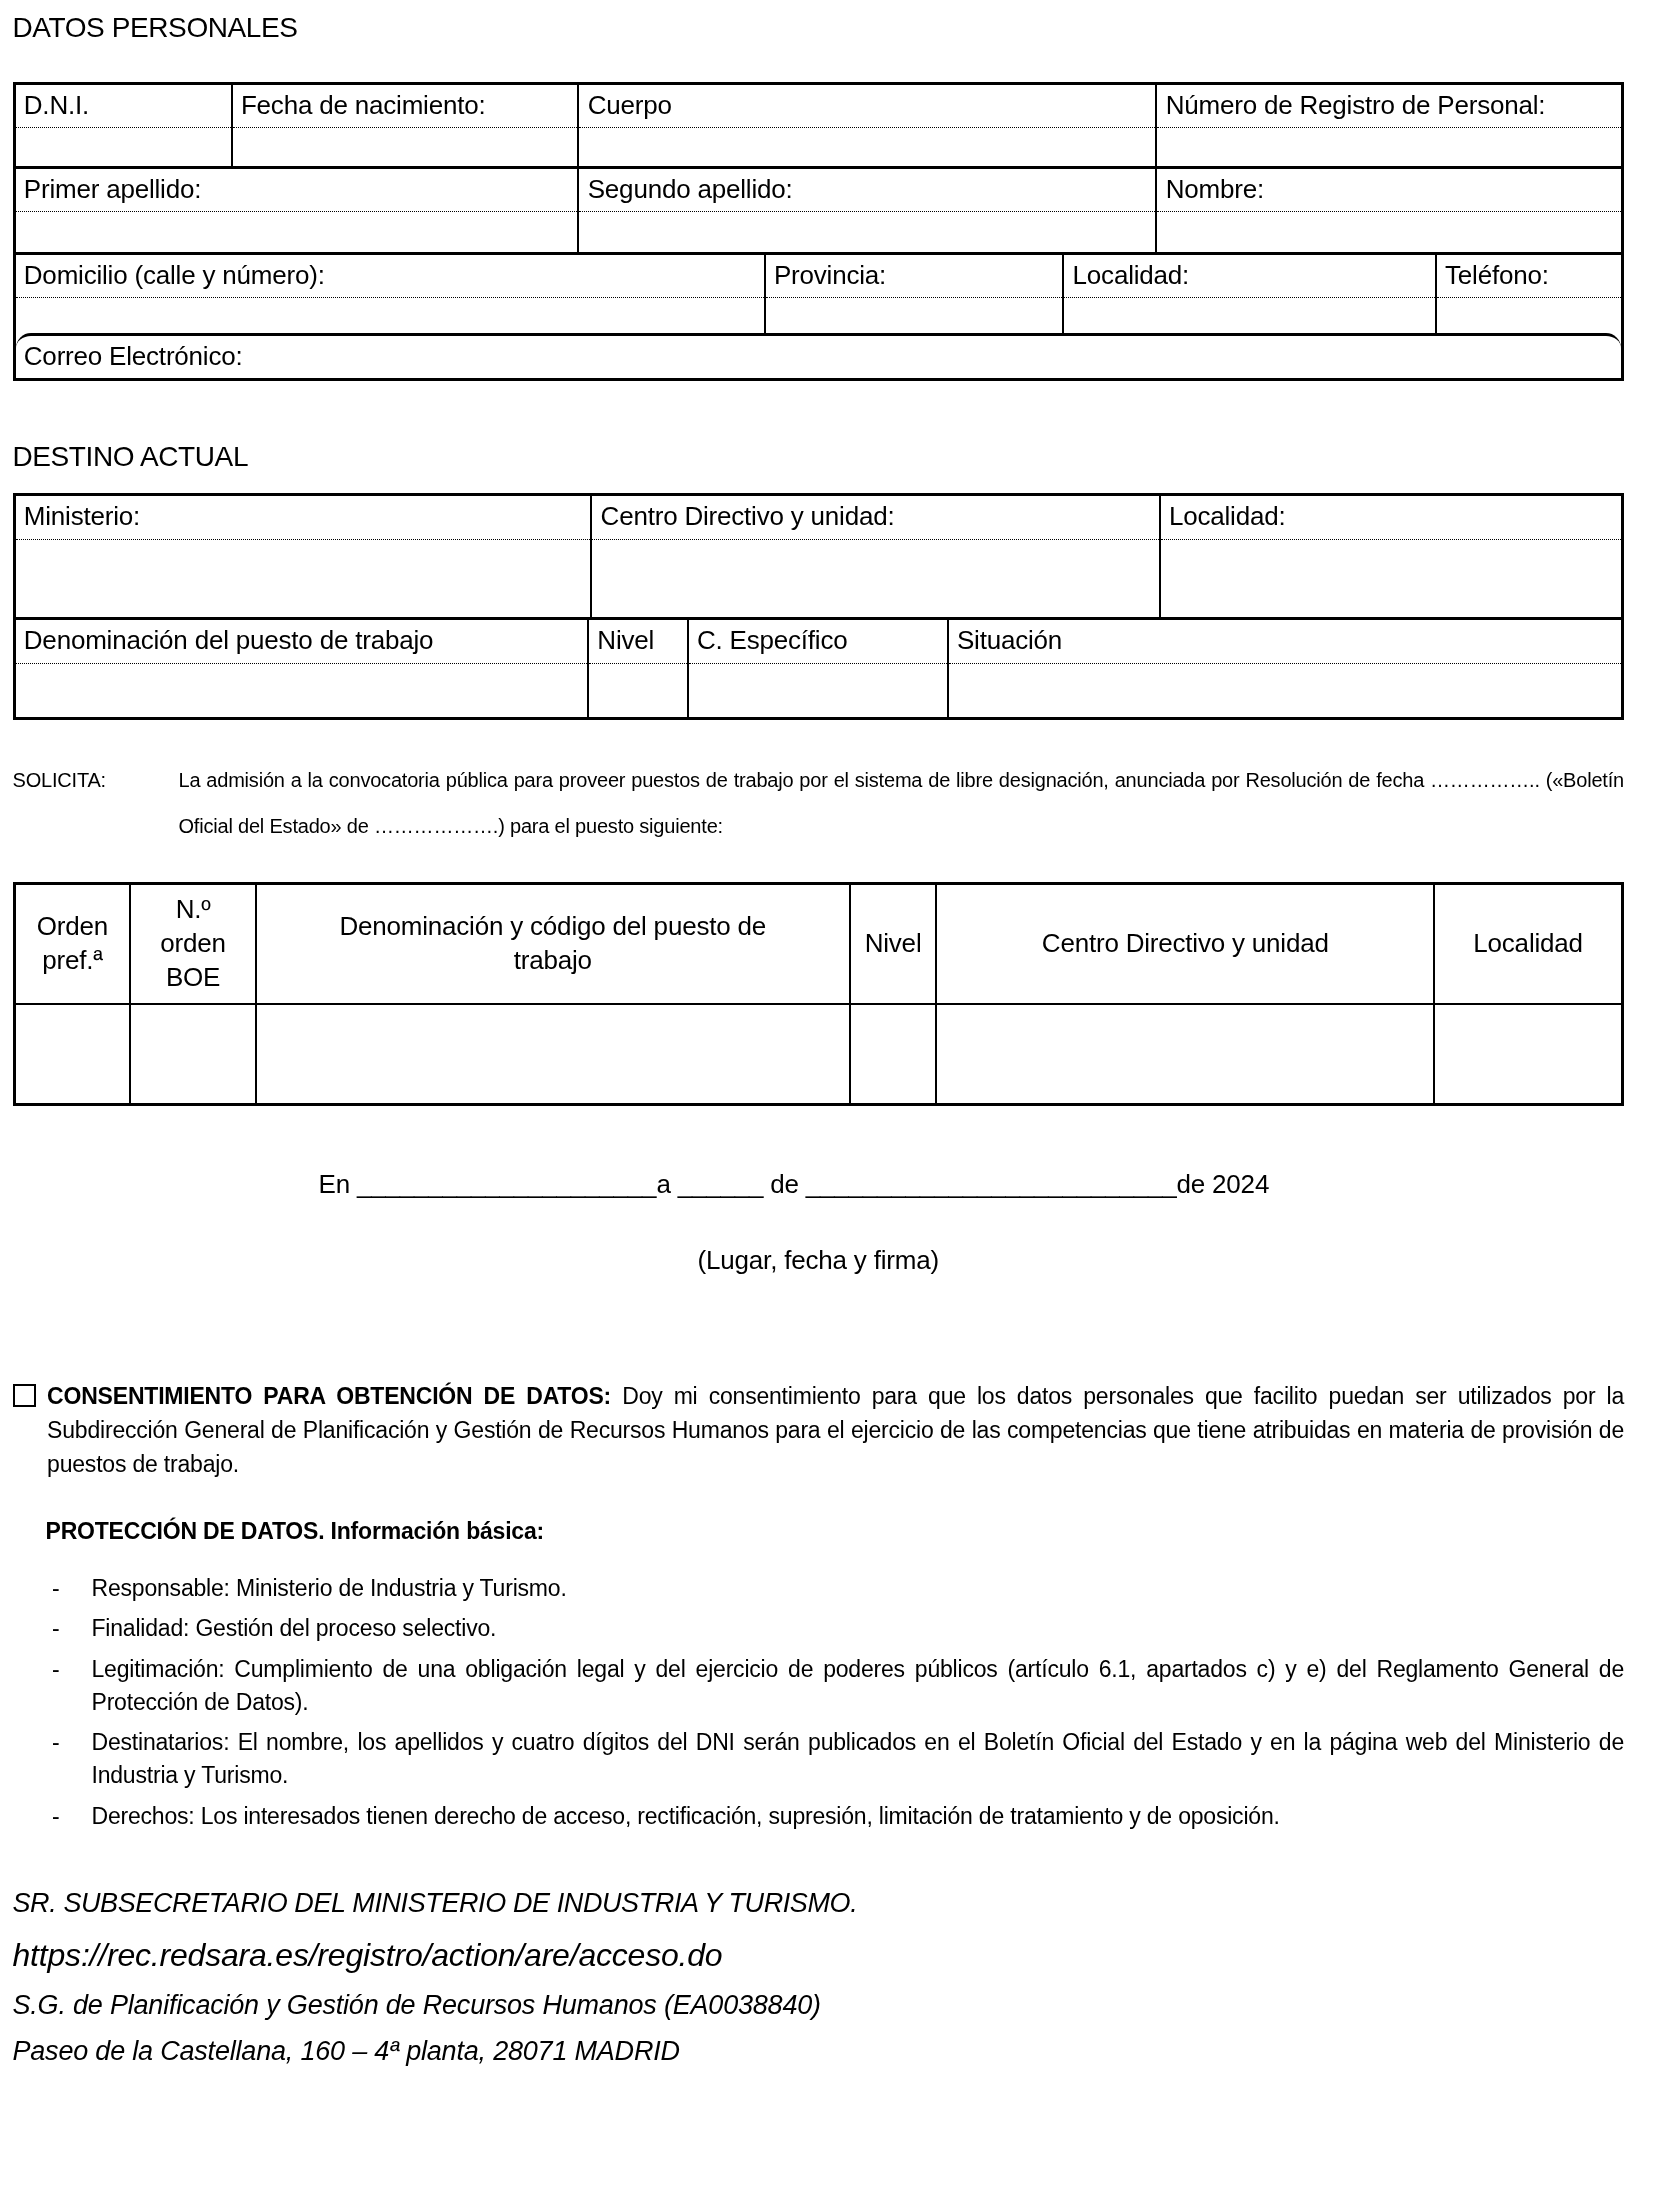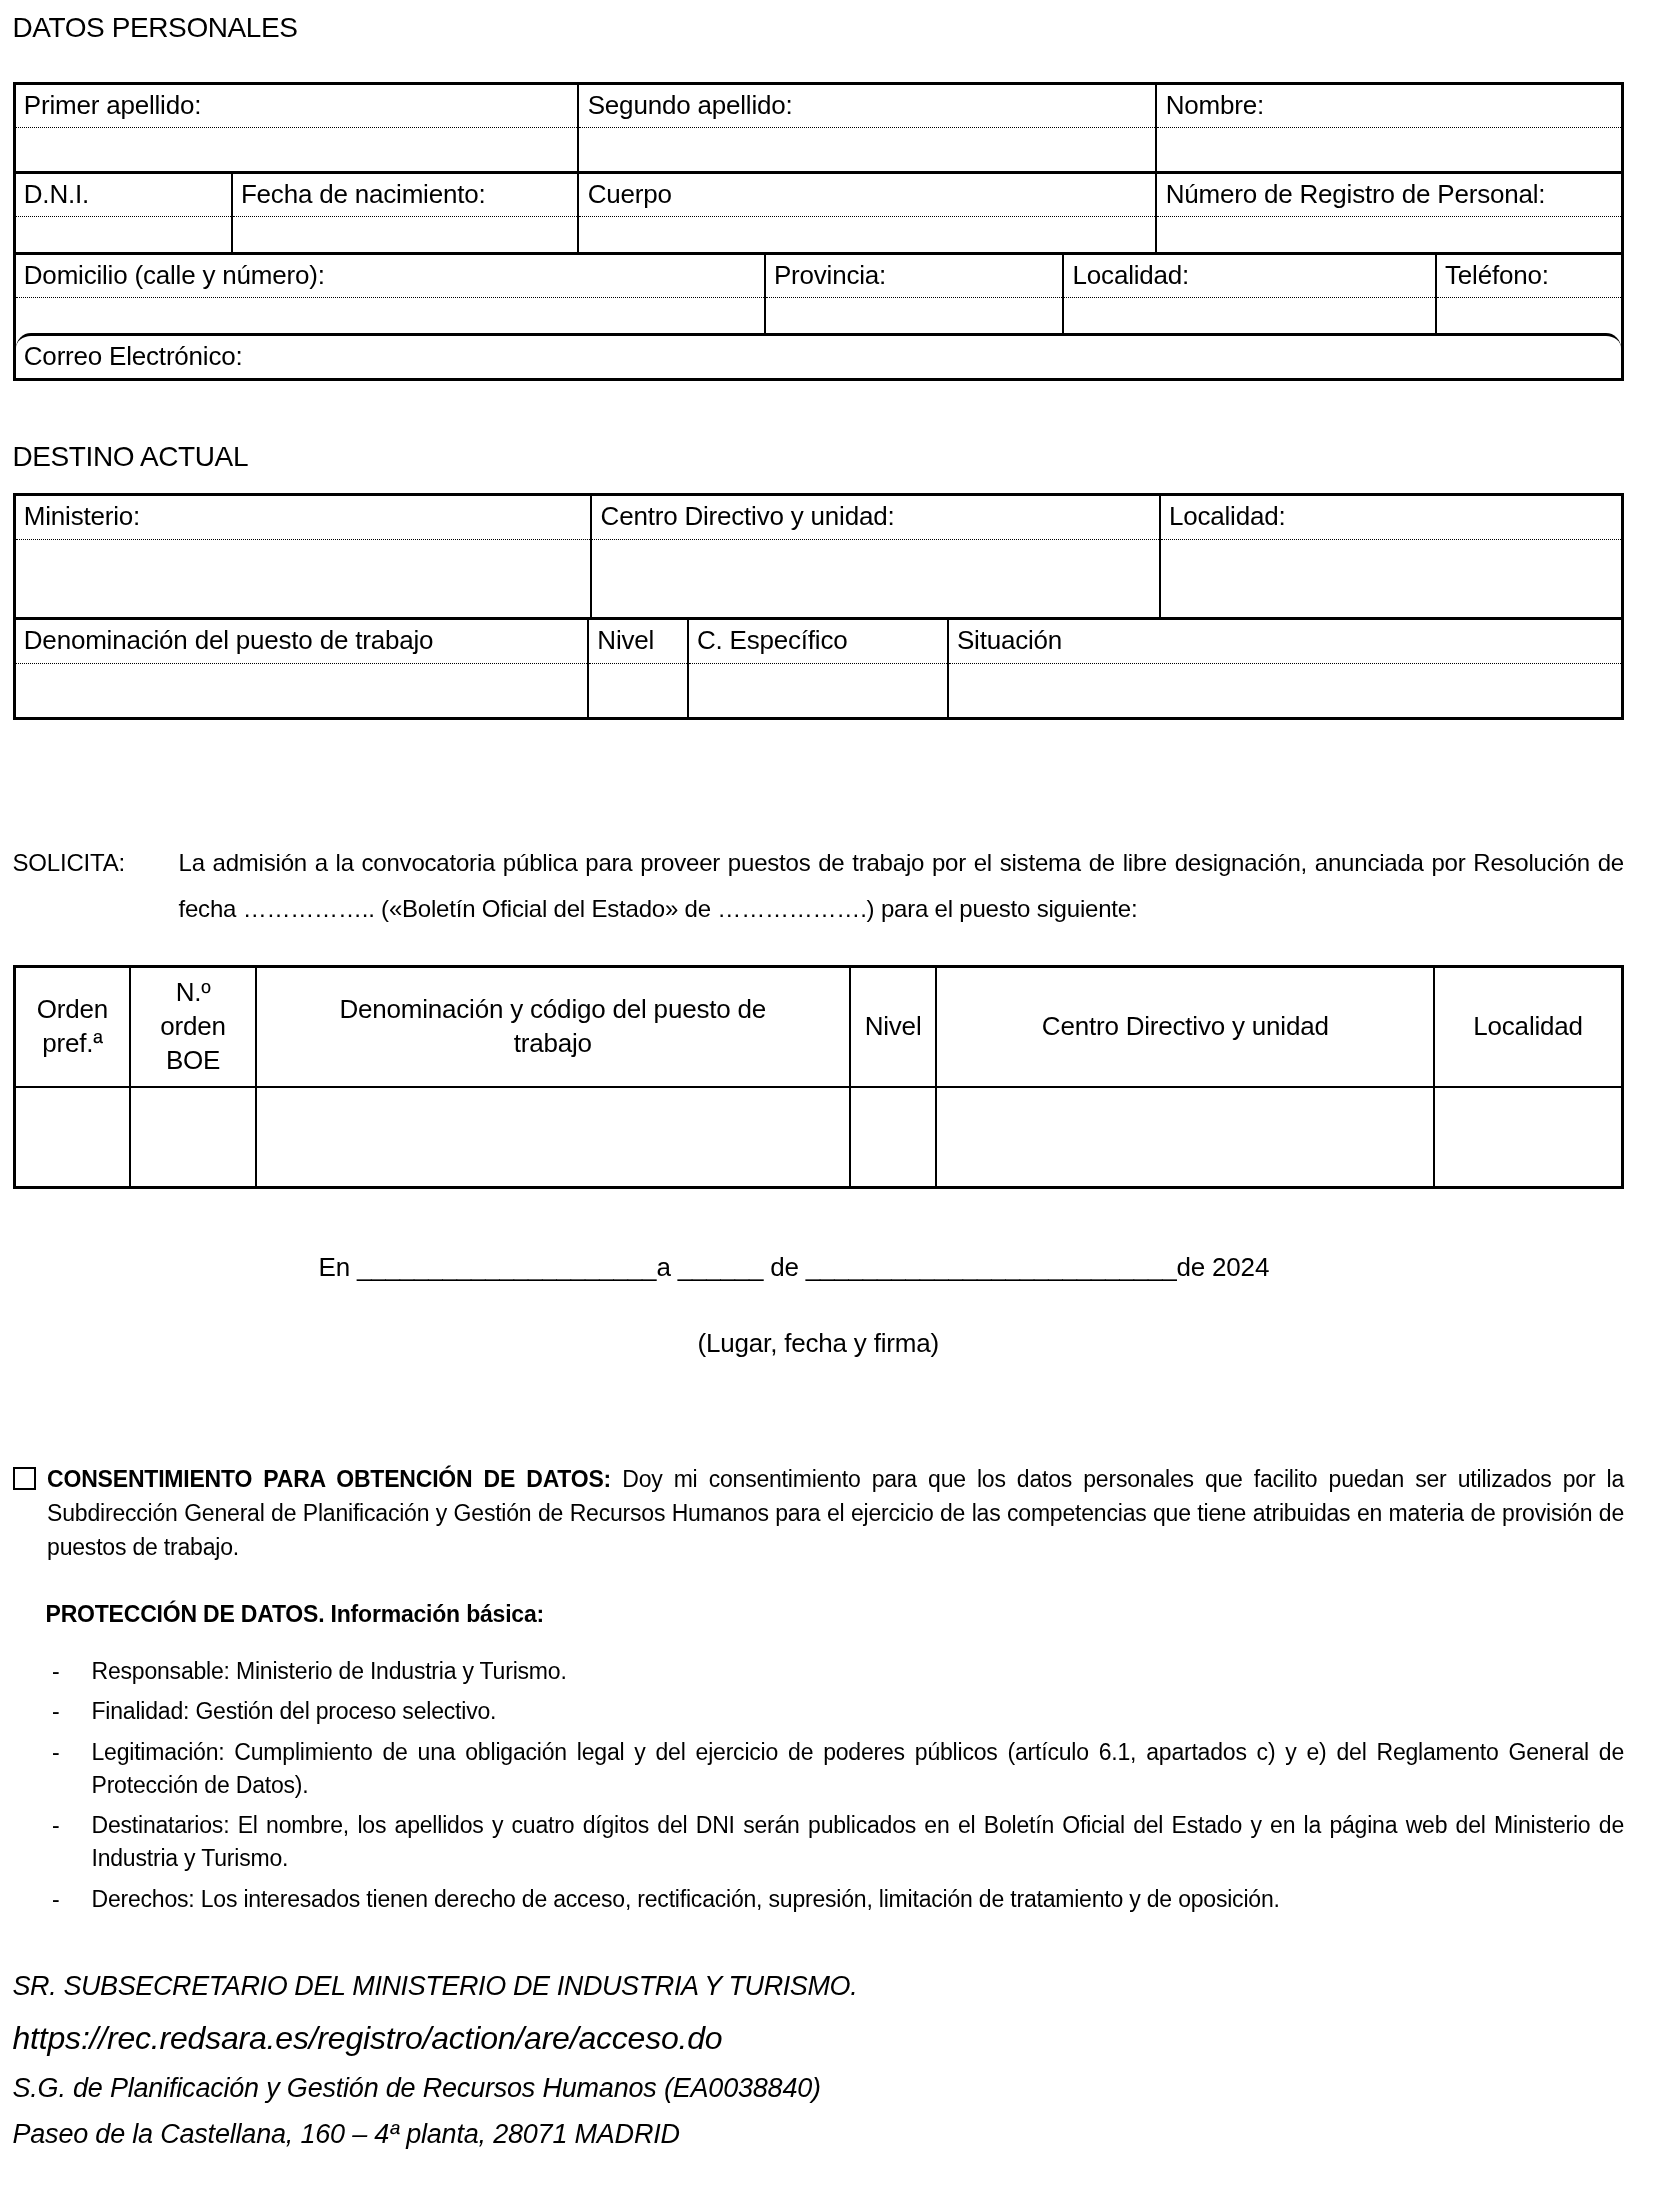--- a/index.html
+++ b/index.html
@@ -20,21 +20,21 @@
   .fcell { display:flex; flex-direction:column; }
   .fcell + .fcell { border-left:2.5px solid #000; }
   .flabel { font-size:26px; padding:5px 8.3px 6.6px; border-bottom:1.7px dotted #000;
             white-space:nowrap; overflow:hidden; }
   .flabel.nodot { border-bottom:none; }
   .ffill { flex:1; }
   .h104 { min-height:86px; } .h98 { min-height:81px; } .h52 { min-height:43px;border-radius:15px; }
   .h146 { min-height:121px; } .h121 { min-height:100px; }
 
   
-  .solicita { display:flex; margin-top:120px; font-size:24px; line-height:46px; }
+  .solicita { display:flex; margin-top:37px; font-size:20px; line-height:46px; }
   .solicita-label { flex:0 0 166px; }
   .solicita-text { flex:1; text-align:justify; }
 
   
   .ptable { border:3.3px solid #000; margin-top:33px; }
   .prow { display:flex; }
   .prow + .prow { border-top:2.5px solid #000; }
   .pcell { display:flex; align-items:center; justify-content:center;
            text-align:center; font-size:26px; line-height:1.3; padding:3.3px; }
   .pcell + .pcell { border-left:2.5px solid #000; }
@@ -68,49 +68,49 @@
   .addr { font-size:27px; margin-top:15px; }
 </style>
 </head>
 <body>
 
 <div class="page">
 
   <div class="sec-title">DATOS PERSONALES</div>
 
   <div class="ftable t1">
+    <div class="frow h98">
+      <div class="fcell" style="flex:0 0 13.4%">
+        <div class="flabel">D.N.I.</div>
+        <div class="ffill"></div>
+      </div>
+      <div class="fcell" style="flex:0 0 21.6%">
+        <div class="flabel">Fecha de nacimiento:</div>
+        <div class="ffill"></div>
+      </div>
+      <div class="fcell" style="flex:0 0 36%">
+        <div class="flabel">Cuerpo</div>
+        <div class="ffill"></div>
+      </div>
+      <div class="fcell" style="flex:1">
+        <div class="flabel">Número de Registro de Personal:</div>
+        <div class="ffill"></div>
+      </div>
+    </div>
     <div class="frow h104">
       <div class="fcell" style="flex:0 0 35%">
         <div class="flabel">Primer apellido:</div>
         <div class="ffill"></div>
       </div>
       <div class="fcell" style="flex:0 0 36%">
         <div class="flabel">Segundo apellido:</div>
         <div class="ffill"></div>
       </div>
       <div class="fcell" style="flex:1">
         <div class="flabel">Nombre:</div>
-        <div class="ffill"></div>
-      </div>
-    </div>
-    <div class="frow h98">
-      <div class="fcell" style="flex:0 0 13.4%">
-        <div class="flabel">D.N.I.</div>
-        <div class="ffill"></div>
-      </div>
-      <div class="fcell" style="flex:0 0 21.6%">
-        <div class="flabel">Fecha de nacimiento:</div>
-        <div class="ffill"></div>
-      </div>
-      <div class="fcell" style="flex:0 0 36%">
-        <div class="flabel">Cuerpo</div>
-        <div class="ffill"></div>
-      </div>
-      <div class="fcell" style="flex:1">
-        <div class="flabel">Número de Registro de Personal:</div>
         <div class="ffill"></div>
       </div>
     </div>
     <div class="frow h98">
       <div class="fcell" style="flex:0 0 46.6%">
         <div class="flabel">Domicilio (calle y número):</div>
         <div class="ffill"></div>
       </div>
       <div class="fcell" style="flex:0 0 18.6%">
         <div class="flabel">Provincia:</div>

